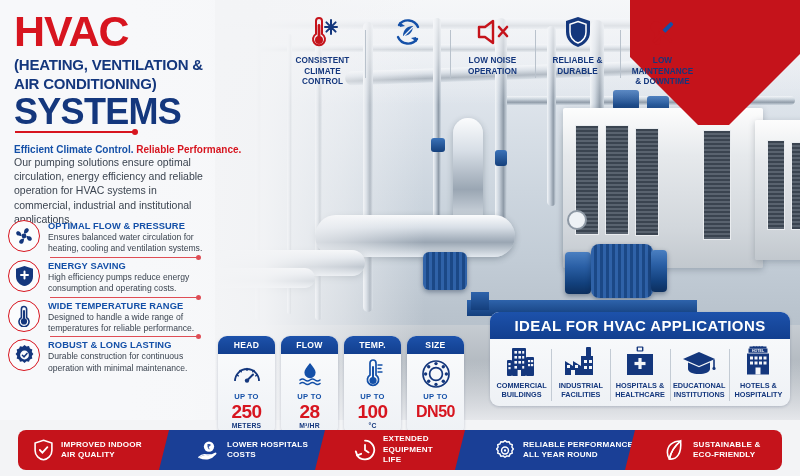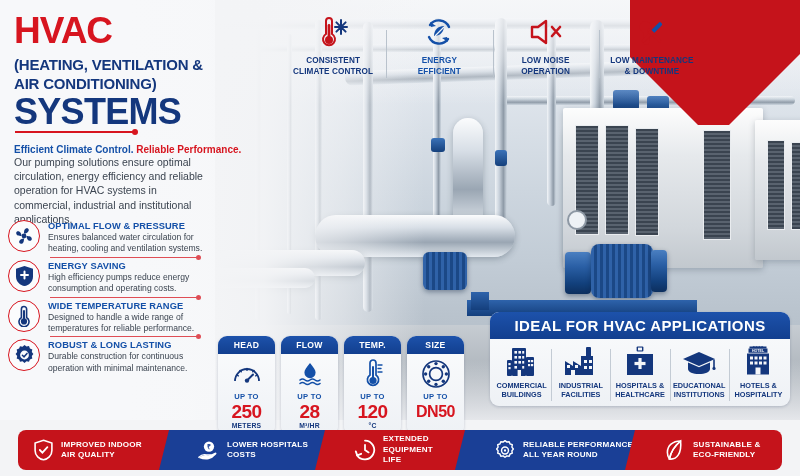--- a/index.html
+++ b/index.html
@@ -51,21 +51,21 @@
   .left-panel { position:absolute; left:0; top:0; width:215px; height:420px;
     background:linear-gradient(90deg,#f7f8fa 60%,rgba(247,248,250,.85) 100%); }
 
   
   .ribbon { position:absolute; top:0; right:0; width:170px; height:125px; overflow:hidden; }
   .rb { position:absolute; transform-origin:top right; }
   .rb4 { top:-8px; right:-62px; width:330px; height:210px; background:#c5131b; transform:rotate(45deg); }
 
   
   .headline { position:absolute; left:14px; top:8px; width:265px; }
-  .h-hvac { color:#d7151f; font-size:37px; font-weight:bold; letter-spacing:-1px; line-height:46px; }
+  .h-hvac { color:#d7151f; font-size:43px; font-weight:bold; letter-spacing:-1px; line-height:46px; }
   .h-sub { color:#14377d; font-size:15px; font-weight:bold; line-height:17px; letter-spacing:-.2px; margin-top:2px; }
   .h-sys { color:#14377d; font-size:36px; font-weight:bold; letter-spacing:-.7px; line-height:38px; margin-top:1px; }
 
   .rule { position:absolute; left:15px; top:131px; width:120px; height:2px; background:#d7151f; }
   .rule:after { content:''; position:absolute; right:-3px; top:-2px; width:6px; height:6px; border-radius:50%; background:#d7151f; }
 
   .tagline { position:absolute; left:14px; top:144px; font-size:10px; font-weight:bold; white-space:nowrap; }
   .tag-a { color:#1450a8; }
   .tag-b { color:#d7151f; }
 
@@ -228,41 +228,49 @@
           <g fill="none" stroke="#1450a8" stroke-width="2.4" stroke-linecap="round">
             <path d="M27 12a11 11 0 00-19-2"></path>
             <path d="M7 22a11 11 0 0019 2"></path>
           </g>
           <path d="M8 7l1 5 5-1z" fill="#1450a8"></path>
           <path d="M26 27l-1-5-5 1z" fill="#1450a8"></path>
           <path d="M22 11c-6 0-10 4-10 10 6 0 10-4 10-10z" fill="#1450a8"></path>
           <path d="M13 21c3-3 6-6 9-9" stroke="#eef2f7" stroke-width="1.3" fill="none"></path>
         </svg>
       </div>
-      <div class="ben-t" style="color:#1450a8">
-        <span>ENERGY</span><br>
-        <span>EFFICIENT</span>
-      </div>
     </div>
 
     <div class="ben">
       <div class="ben-ico">
         <svg width="36" height="32" viewBox="0 0 36 32">
           <path d="M4 11h6l8-6v22l-8-6H4z" fill="none" stroke="#c5131b" stroke-width="2.4" stroke-linejoin="round"></path>
           <g stroke="#c5131b" stroke-width="2.6" stroke-linecap="round">
             <path d="M24 11l8 9M32 11l-8 9"></path>
           </g>
         </svg>
       </div>
       <div class="ben-t" style="color:#14377d">
         <span>LOW NOISE</span><br>
         <span>OPERATION</span>
       </div>
     </div>
 
+    <div class="ben">
+      <div class="ben-ico">
+        <svg width="30" height="34" viewBox="0 0 30 34">
+          <path d="M15 2l12 4v11c0 8-6 13-12 15C9 30 3 25 3 17V6z" fill="#14377d"></path>
+          <path d="M15 6.5l8 2.7V17c0 5.6-4 9.4-8 11-4-1.6-8-5.4-8-11V9.2z" fill="none" stroke="#fff" stroke-width="1.5"></path>
+        </svg>
+      </div>
+      <div class="ben-t" style="color:#14377d">
+        <span>RELIABLE &amp;</span><br>
+        <span>DURABLE</span>
+      </div>
+    </div>
 
     <div class="ben">
       <div class="ben-ico">
         <svg width="36" height="34" viewBox="0 0 36 34">
           <g transform="rotate(-45 18 17)">
             <path d="M17 3a6 6 0 00-5.6 8.2L5 17.6a3 3 0 104.2 4.2l6.4-6.4A6 6 0 1017 3z" fill="#c5131b"></path>
             <rect x="15.5" y="12" width="3.2" height="18" rx="1.4" fill="#c5131b"></rect>
           </g>
           <g transform="rotate(45 18 17)">
             <rect x="16.2" y="4" width="4" height="13" rx="1.6" fill="#1450a8"></rect>
@@ -387,21 +395,21 @@
           <svg width="22" height="30" viewBox="0 0 22 30">
             <path d="M8 4a3 3 0 016 0v12a5.6 5.6 0 11-6 0z" fill="none" stroke="#1450a8" stroke-width="1.7"></path>
             <circle cx="11" cy="21.5" r="3.6" fill="#1450a8"></circle>
             <rect x="10" y="7" width="2" height="13" rx="1" fill="#1450a8"></rect>
             <g stroke="#1450a8" stroke-width="1.4" stroke-linecap="round">
               <path d="M16 6h4M16 9.5h3M16 13h4"></path>
             </g>
           </svg>
         </div>
         <div class="spec-up">UP TO</div>
-        <div class="spec-val">120</div>
+        <div class="spec-val">100</div>
         <div class="spec-unit">°C</div>
       </div>
     </div>
 
     <div class="spec">
       <div class="spec-h">SIZE</div>
       <div class="spec-b">
         <div class="spec-ico">
           <svg width="30" height="30" viewBox="0 0 30 30">
             <circle cx="15" cy="15" r="13" fill="none" stroke="#14377d" stroke-width="1.7"></circle>

